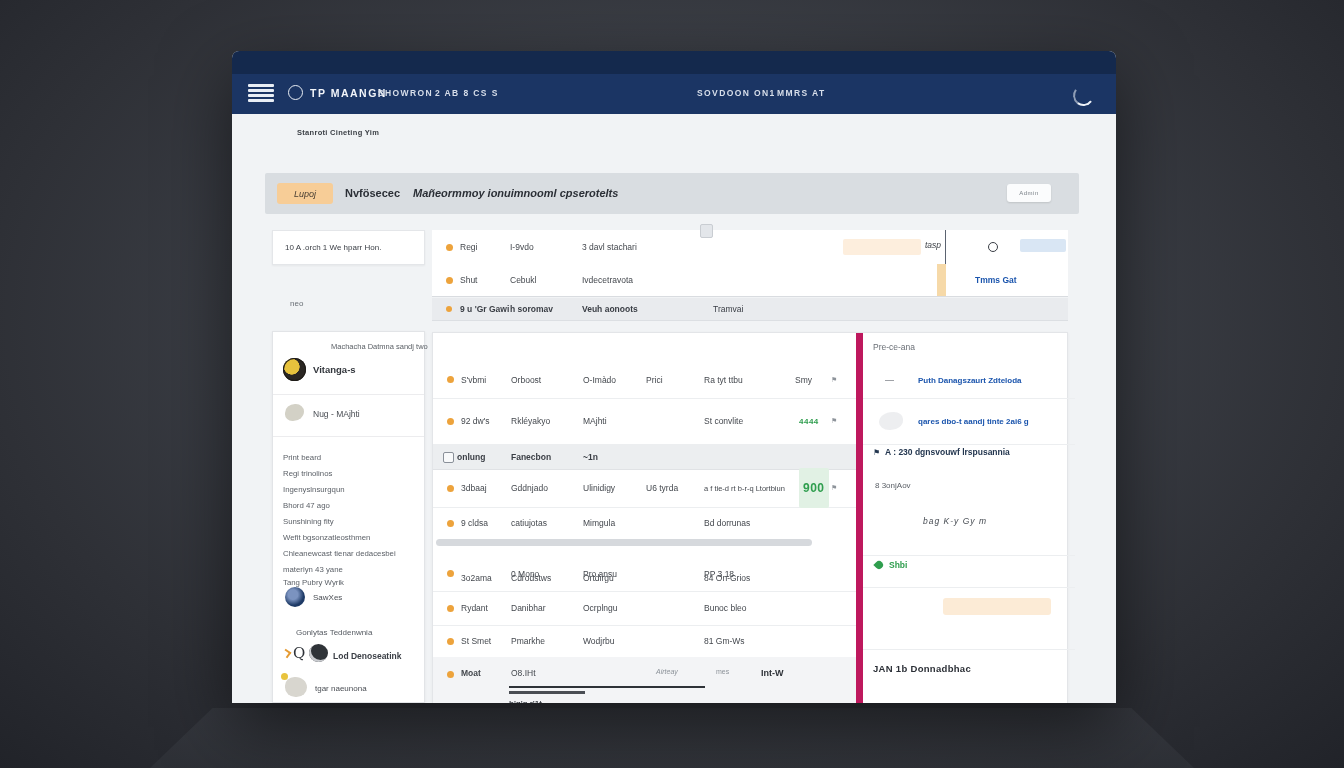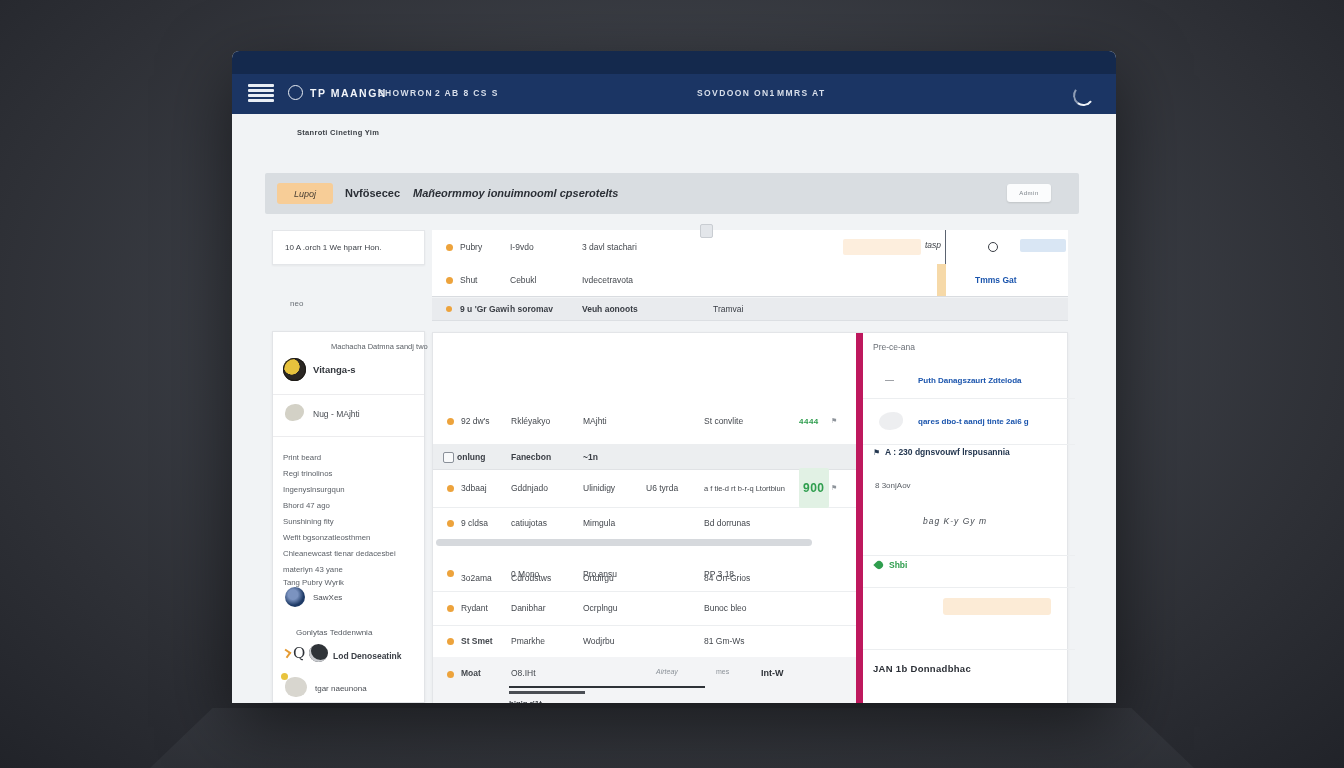--- a/index.html
+++ b/index.html
@@ -189,21 +189,21 @@
       <span class="blob3">
           <i></i>
         </span>
       <span class="lnk2">tgar naeunona</span>
     </div>
 
     <div class="main">
       <div class="srow" style="top:116px;height:34px">
         <span class="tab-icon"></span>
         <span class="dot"></span>
-        <span class="cell ca">Pubry</span>
+        <span class="cell ca">Regi</span>
         <span class="cell cb">I-9vdo</span>
         <span class="cell cc">3 davl stachari</span>
         <span class="hl-block"></span>
         <span class="note-it">tasp</span>
         <span class="vdiv"></span>
         <span class="oicon"></span>
         <span class="bluechip"></span>
       </div>
       <div class="srow" style="top:150px;height:32px">
         <span class="dot"></span>
@@ -219,20 +219,30 @@
         <span class="cell cb">h soromav</span>
         <span class="cell cc">Veuh aonoots</span>
         <span class="cell tramvai">Tramvai</span>
       </div>
     </div>
 
     <div class="card">
 
       <div class="ltable">
 
+        <div class="trow" style="top:28px;height:37px">
+          <span class="dot"></span>
+          <span class="cell ca">S'vbmi</span>
+          <span class="cell cb">Orboost</span>
+          <span class="cell cc">O-Imàdo</span>
+          <span class="cell cd">Prici</span>
+          <span class="cell ce">Ra tyt ttbu</span>
+          <span class="cell cf">Smy</span>
+          <span class="flagic">⚑</span>
+        </div>
 
         <div class="trow" style="top:65px;height:46px">
           <span class="dot"></span>
           <span class="cell ca">92 dw's</span>
           <span class="cell cb">Rkléyakyo</span>
           <span class="cell cc">MAjhti</span>
           <span class="cell ce">St convlite</span>
           <span class="greentxt">4444</span>
           <span class="flagic">⚑</span>
         </div>
@@ -279,21 +289,21 @@
         <div class="trow" style="top:258px;height:34px">
           <span class="dot"></span>
           <span class="cell ca">Rydant</span>
           <span class="cell cb">Danibhar</span>
           <span class="cell cc">Ocrplngu</span>
           <span class="cell ce">Bunoc bleo</span>
         </div>
 
         <div class="trow" style="top:292px;height:32px">
           <span class="dot"></span>
-          <span class="cell ca" style="font-weight:bold">St Smet</span>
+          <span class="cell ca" style="font-weight:normal">St Smet</span>
           <span class="cell cb">Pmarkhe</span>
           <span class="cell cc">Wodjrbu</span>
           <span class="cell ce">81 Gm-Ws</span>
         </div>
 
         <div class="trow row8" style="top:324px;height:47px;border-bottom:none">
           <span class="dot" style="top:17px"></span>
           <span class="cell ca" style="top:11px;transform:none;font-weight:bold">Moat</span>
           <span class="cell cb" style="top:11px;transform:none">O8.IHt</span>
           <span class="u-line1"></span>

